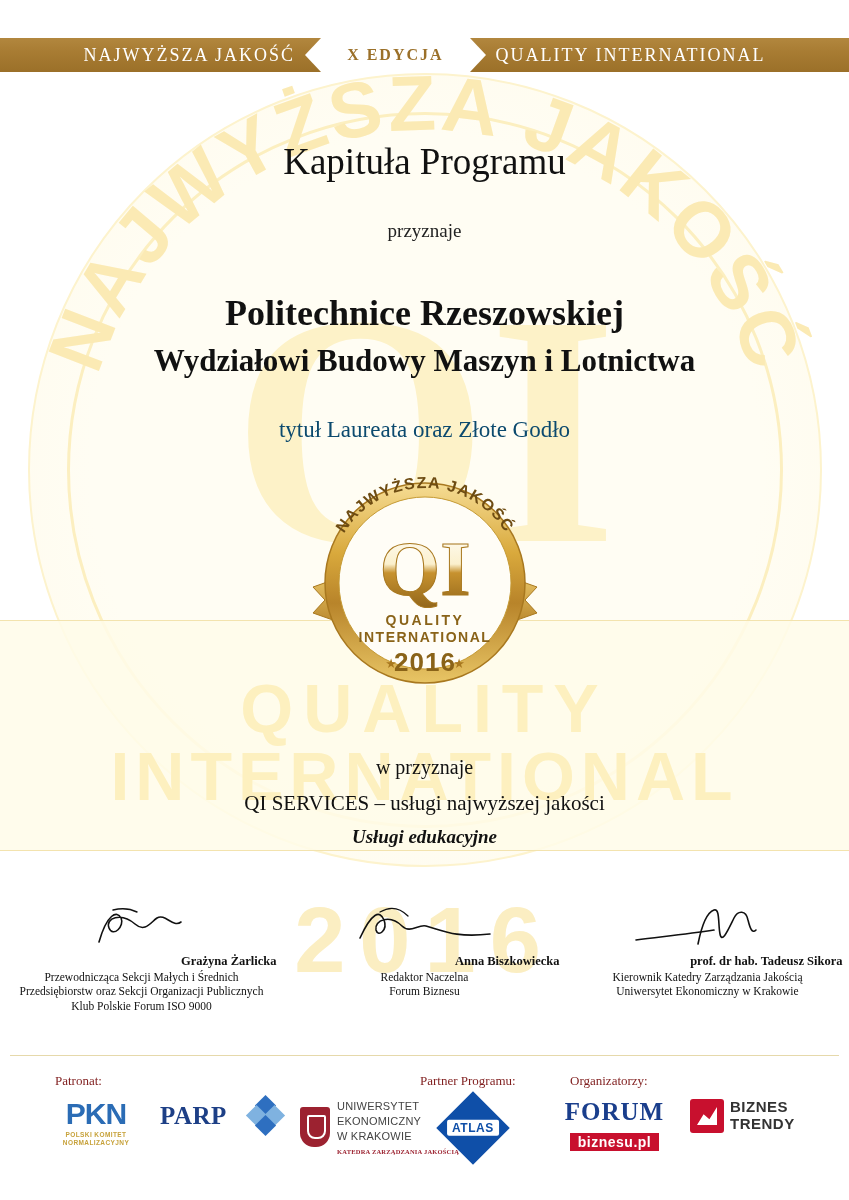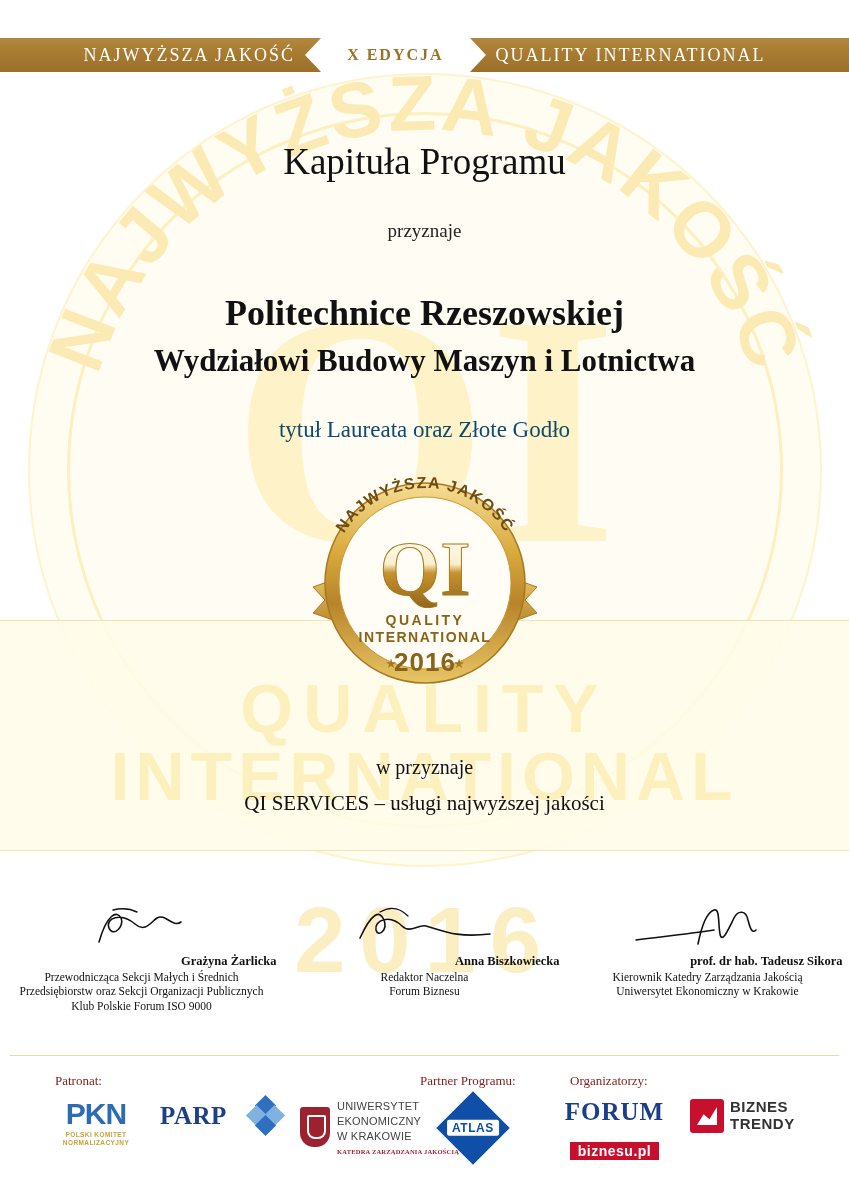--- a/index.html
+++ b/index.html
@@ -439,21 +439,21 @@
   .forum-top {
     font-family: "Liberation Serif", serif;
     font-size: 25px;
     font-weight: bold;
     color: #1a3e8c;
     letter-spacing: 1px;
     line-height: 1;
   }
   .forum-bottom {
     display: inline-block;
-    margin-top: 18px;
+    margin-top: 9px;
     background: #c8102e;
     color: #ffffff;
     font-family: "Liberation Sans", sans-serif;
     font-size: 14px;
     font-weight: bold;
     padding: 1px 8px;
     letter-spacing: .5px;
   }
 
   
@@ -565,20 +565,21 @@
 
         <text x="96" y="213" text-anchor="middle" font-size="13" fill="#a8781f">★</text>
         <text x="164" y="213" text-anchor="middle" font-size="13" fill="#a8781f">★</text>
 
         <text x="130" y="216" text-anchor="middle" font-family="Liberation Sans, sans-serif" font-size="26" font-weight="bold" fill="#8a6318" letter-spacing="1">2016</text>
       </svg>
     </div>
 
     <div class="t-center cat-label">w przyznaje</div>
     <div class="t-center cat-value">QI SERVICES – usługi najwyższej jakości</div>
+    <div class="t-center cat-sub">Usługi edukacyjne</div>
 
     <div class="signatures">
 
       <div class="sig-col">
         <div class="sig-mark">
           <svg class="sig-svg" width="130" height="48" viewBox="0 0 130 48">
             <path d="M22,38 C30,10 40,6 44,14 C48,22 36,34 32,24 C28,14 44,8 58,20 C68,29 74,18 80,14 C88,9 96,24 104,18" fill="none" stroke="#111" stroke-width="1.6" stroke-linecap="round"></path>
             <path d="M36,6 C44,4 52,4 60,8" fill="none" stroke="#111" stroke-width="1.4" stroke-linecap="round"></path>
           </svg>
         </div>

